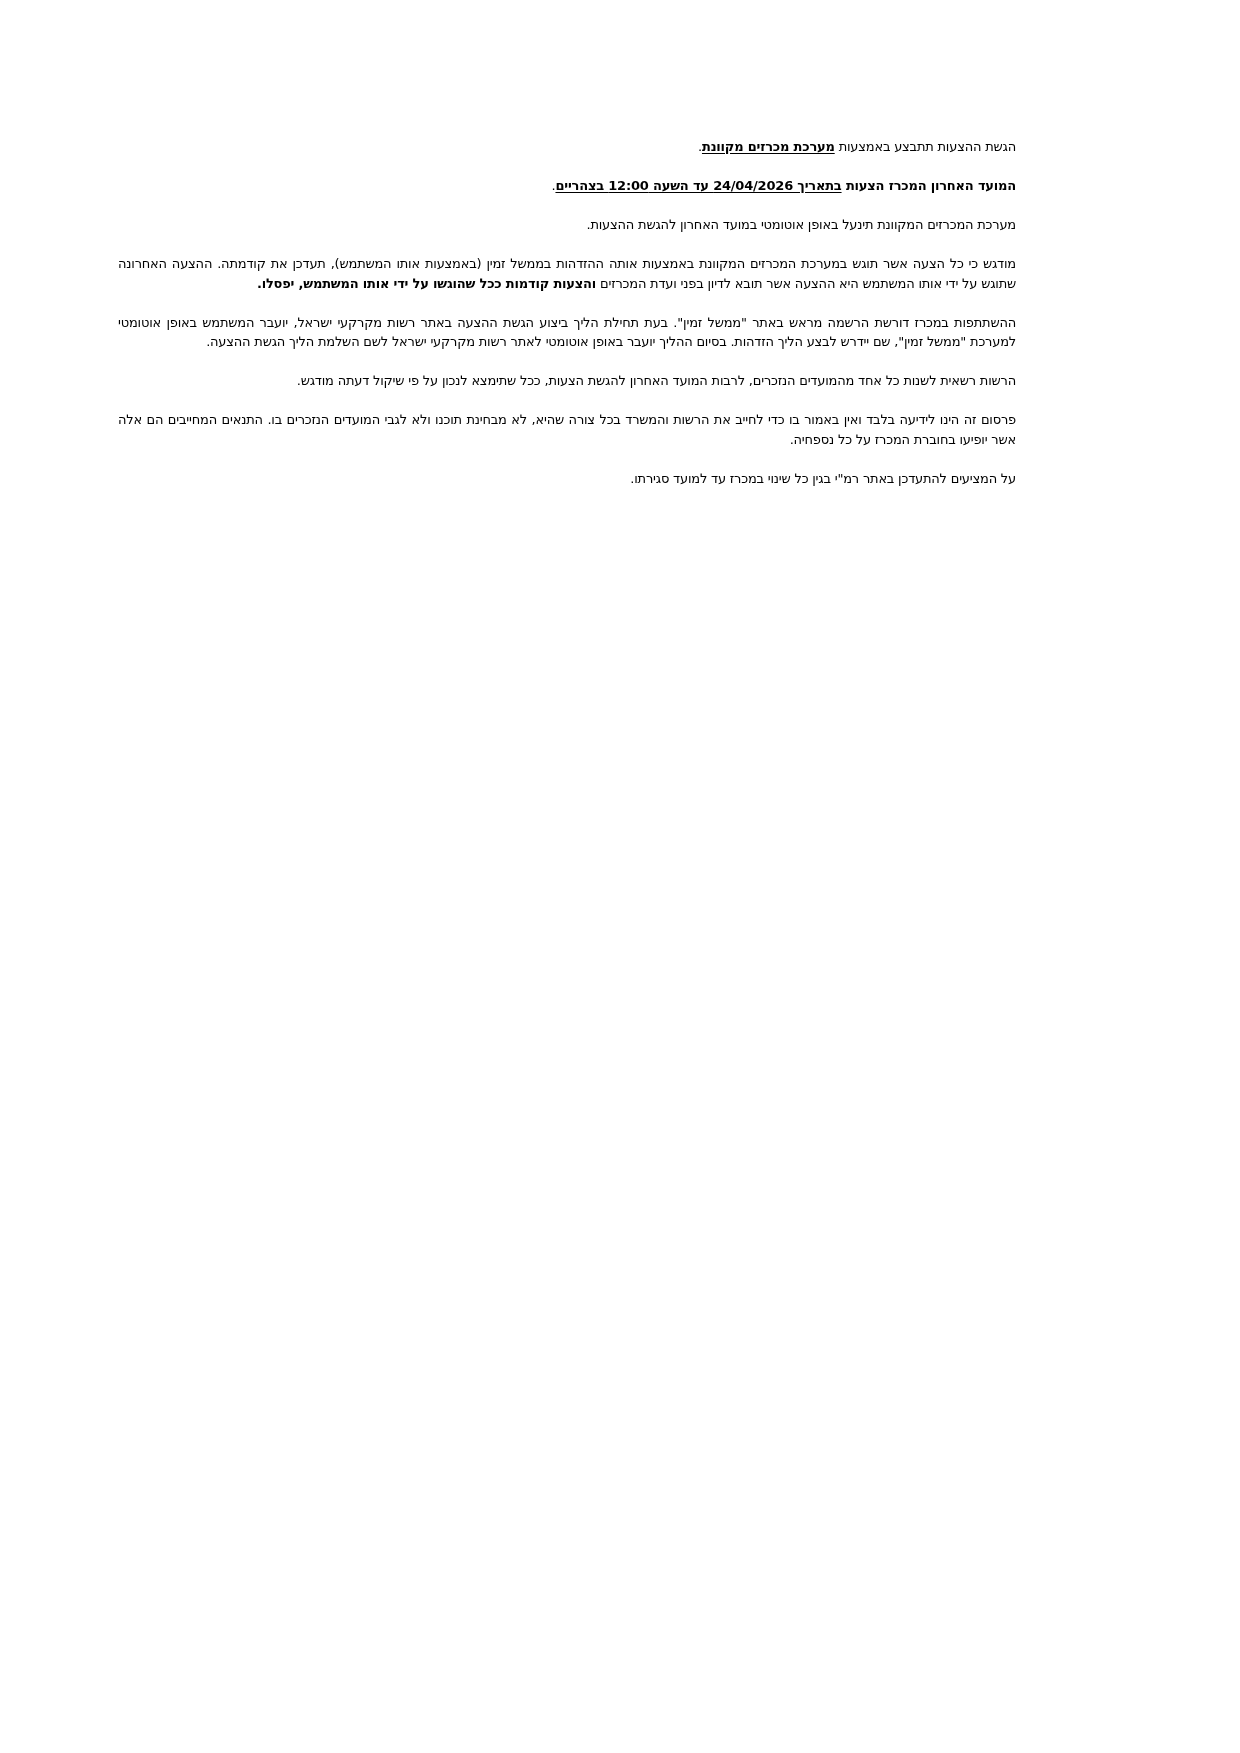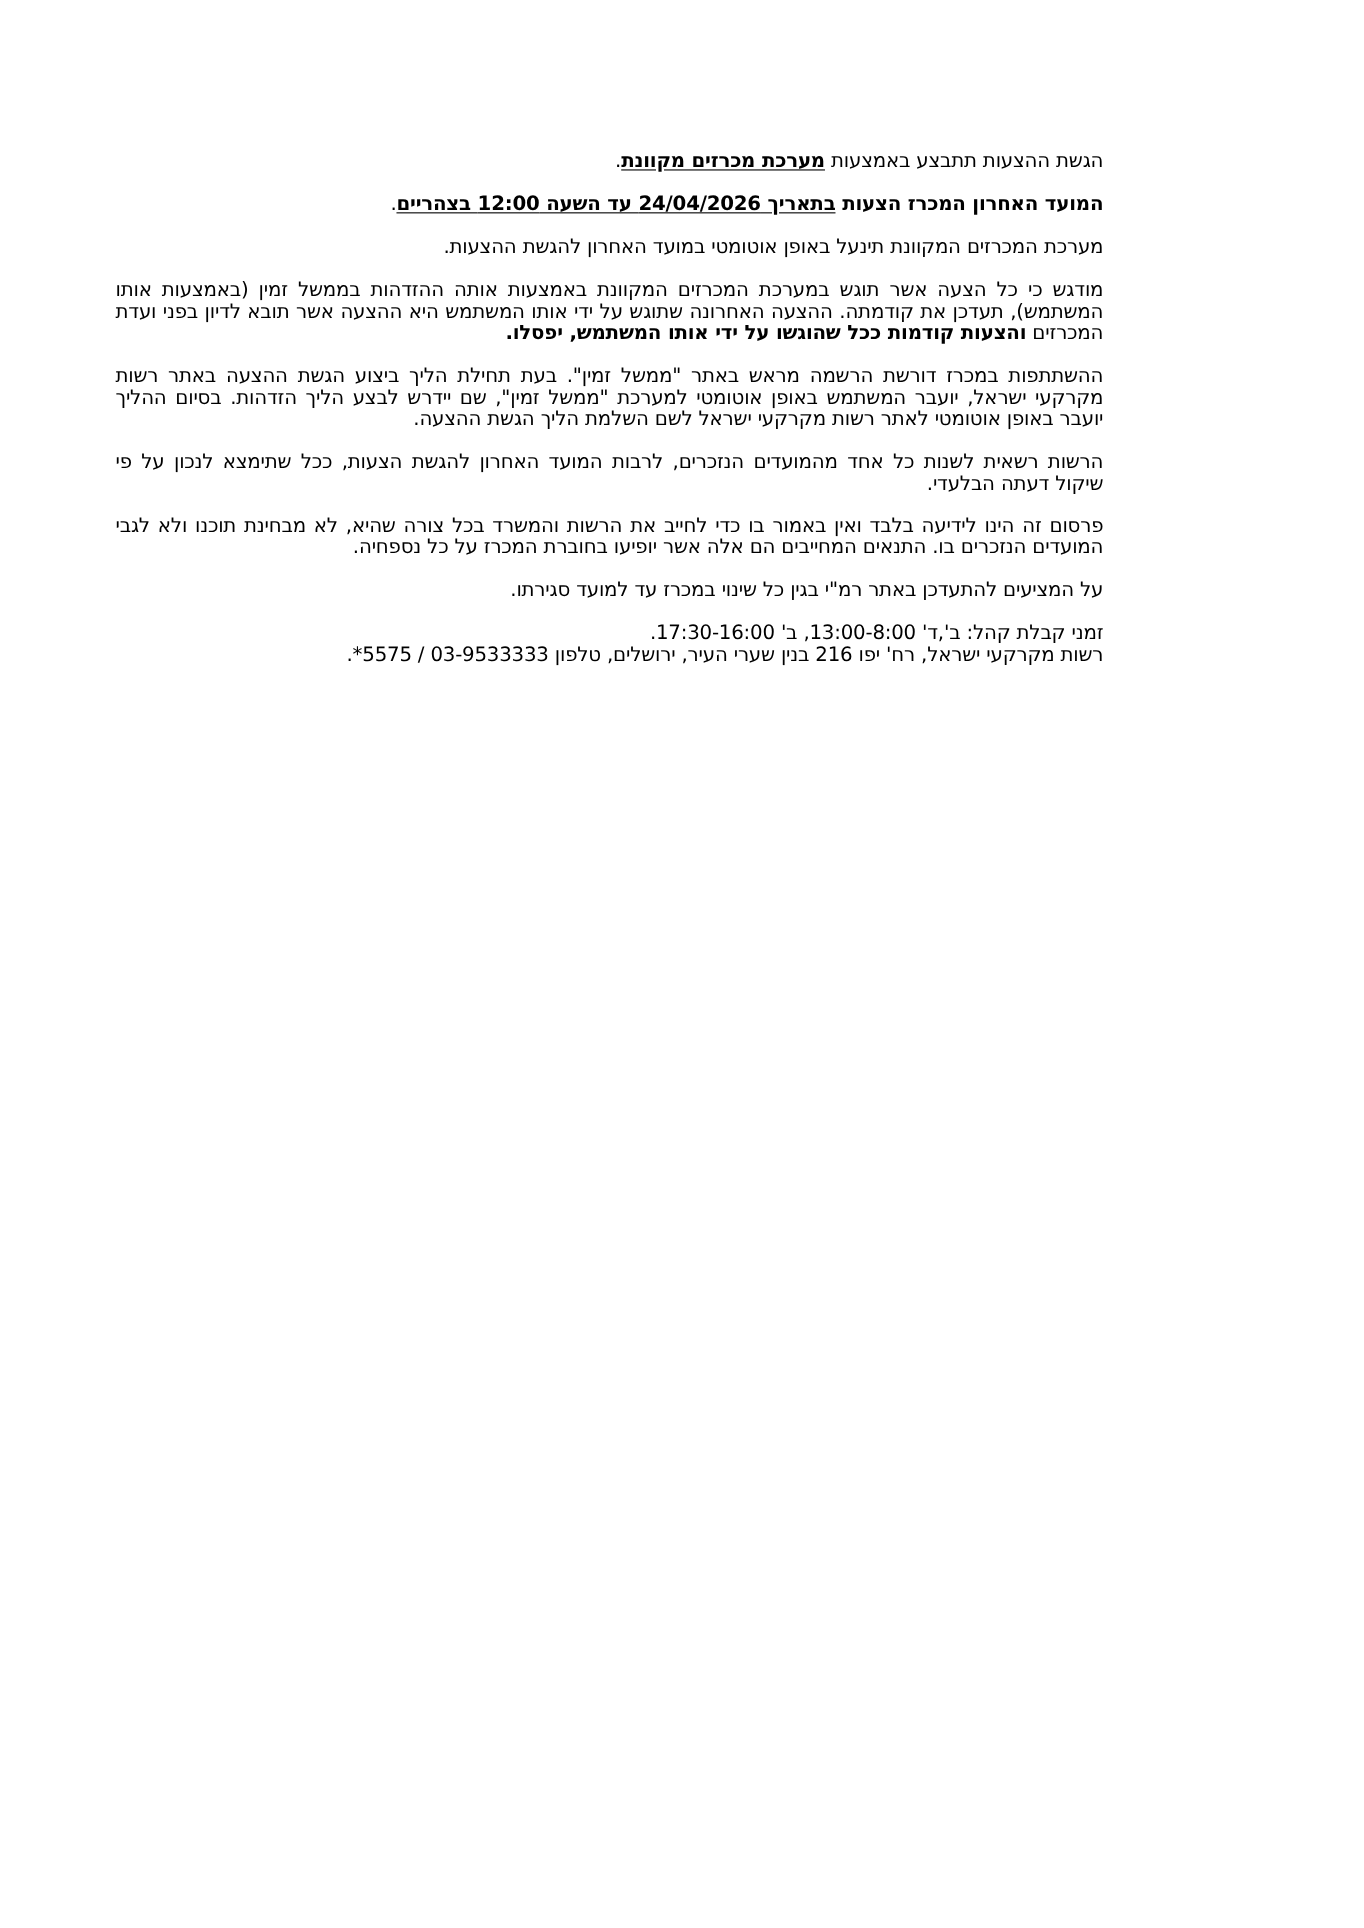--- a/index.html
+++ b/index.html
@@ -10,26 +10,26 @@
     body {
       width: 1240px;
       height: 1753px;
       position: relative;
       overflow: hidden;
       font-family: "DejaVu Sans", "Liberation Sans", sans-serif;
       color: #000000;
     }
     .page {
       position: absolute;
-      left: 105px;
+      left: 118px;
       top: 137px;
       width: 898px;
       direction: rtl;
       text-align: right;
-      font-size: 18px;
+      font-size: 13px;
       line-height: 19.5px;
       letter-spacing: -0.2px;
     }
     .para {
       margin: 0 0 19.5px 0;
     }
     .justify {
       text-align: justify;
       text-align-last: right;
     }
@@ -49,25 +49,21 @@
     <span class="b">המועד האחרון המכרז הצעות </span><span class="b u">בתאריך 24/04/2026 עד השעה 12:00 בצהריים</span><span>.</span>
   </div>
 
   <div class="para">מערכת המכרזים המקוונת תינעל באופן אוטומטי במועד האחרון להגשת ההצעות.</div>
 
 
   <div class="para justify"><span>מודגש כי כל הצעה אשר תוגש במערכת המכרזים המקוונת באמצעות אותה ההזדהות בממשל זמין (באמצעות אותו המשתמש), תעדכן את קודמתה. ההצעה האחרונה שתוגש על ידי אותו המשתמש היא ההצעה אשר תובא לדיון בפני ועדת המכרזים </span><span class="b">והצעות קודמות ככל שהוגשו על ידי אותו המשתמש, יפסלו.</span></div>
 
   <div class="para justify">ההשתתפות במכרז דורשת הרשמה מראש באתר "ממשל זמין". בעת תחילת הליך ביצוע הגשת ההצעה באתר רשות מקרקעי ישראל, יועבר המשתמש באופן אוטומטי למערכת "ממשל זמין", שם יידרש לבצע הליך הזדהות. בסיום ההליך יועבר באופן אוטומטי לאתר רשות מקרקעי ישראל לשם השלמת הליך הגשת ההצעה.</div>
 
-  <div class="para justify">הרשות רשאית לשנות כל אחד מהמועדים הנזכרים, לרבות המועד האחרון להגשת הצעות, ככל שתימצא לנכון על פי שיקול דעתה הבלעדי.</div>
+  <div class="para justify">הרשות רשאית לשנות כל אחד מהמועדים הנזכרים, לרבות המועד האחרון להגשת הצעות, ככל שתימצא לנכון על פי שיקול דעתה מודגש.</div>
 
   <div class="para justify">פרסום זה הינו לידיעה בלבד ואין באמור בו כדי לחייב את הרשות והמשרד בכל צורה שהיא, לא מבחינת תוכנו ולא לגבי המועדים הנזכרים בו. התנאים המחייבים הם אלה אשר יופיעו בחוברת המכרז על כל נספחיה.</div>
 
   <div class="para">על המציעים להתעדכן באתר רמ"י בגין כל שינוי במכרז עד למועד סגירתו.</div>
 
-  <div class="para">
-    <div>זמני קבלת קהל: ב',ד' 13:00-8:00, ב' 17:30-16:00.</div>
-    <div>רשות מקרקעי ישראל, רח' יפו 216 בנין שערי העיר, ירושלים, טלפון 03-9533333 / 5575*.</div>
-  </div>
 
 
 </div>
 
 </body></html>

